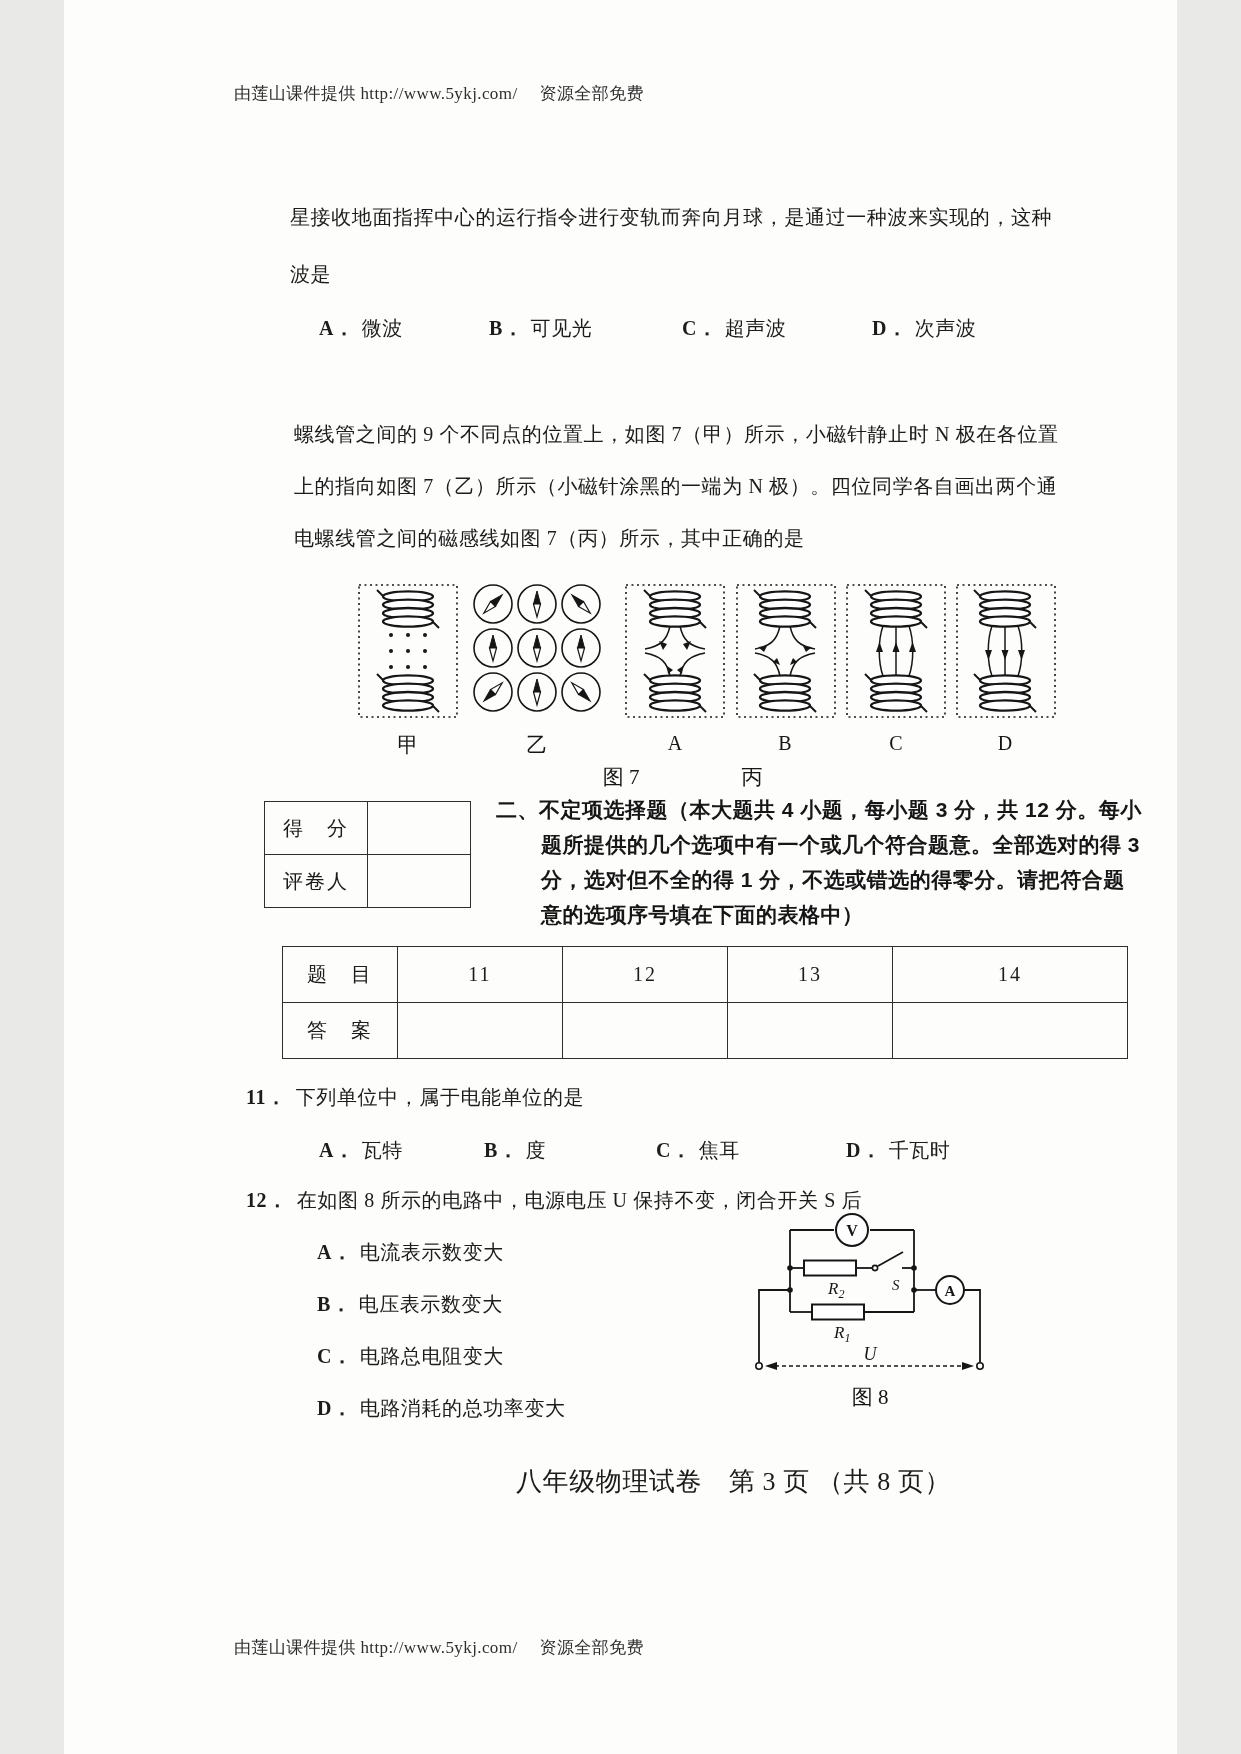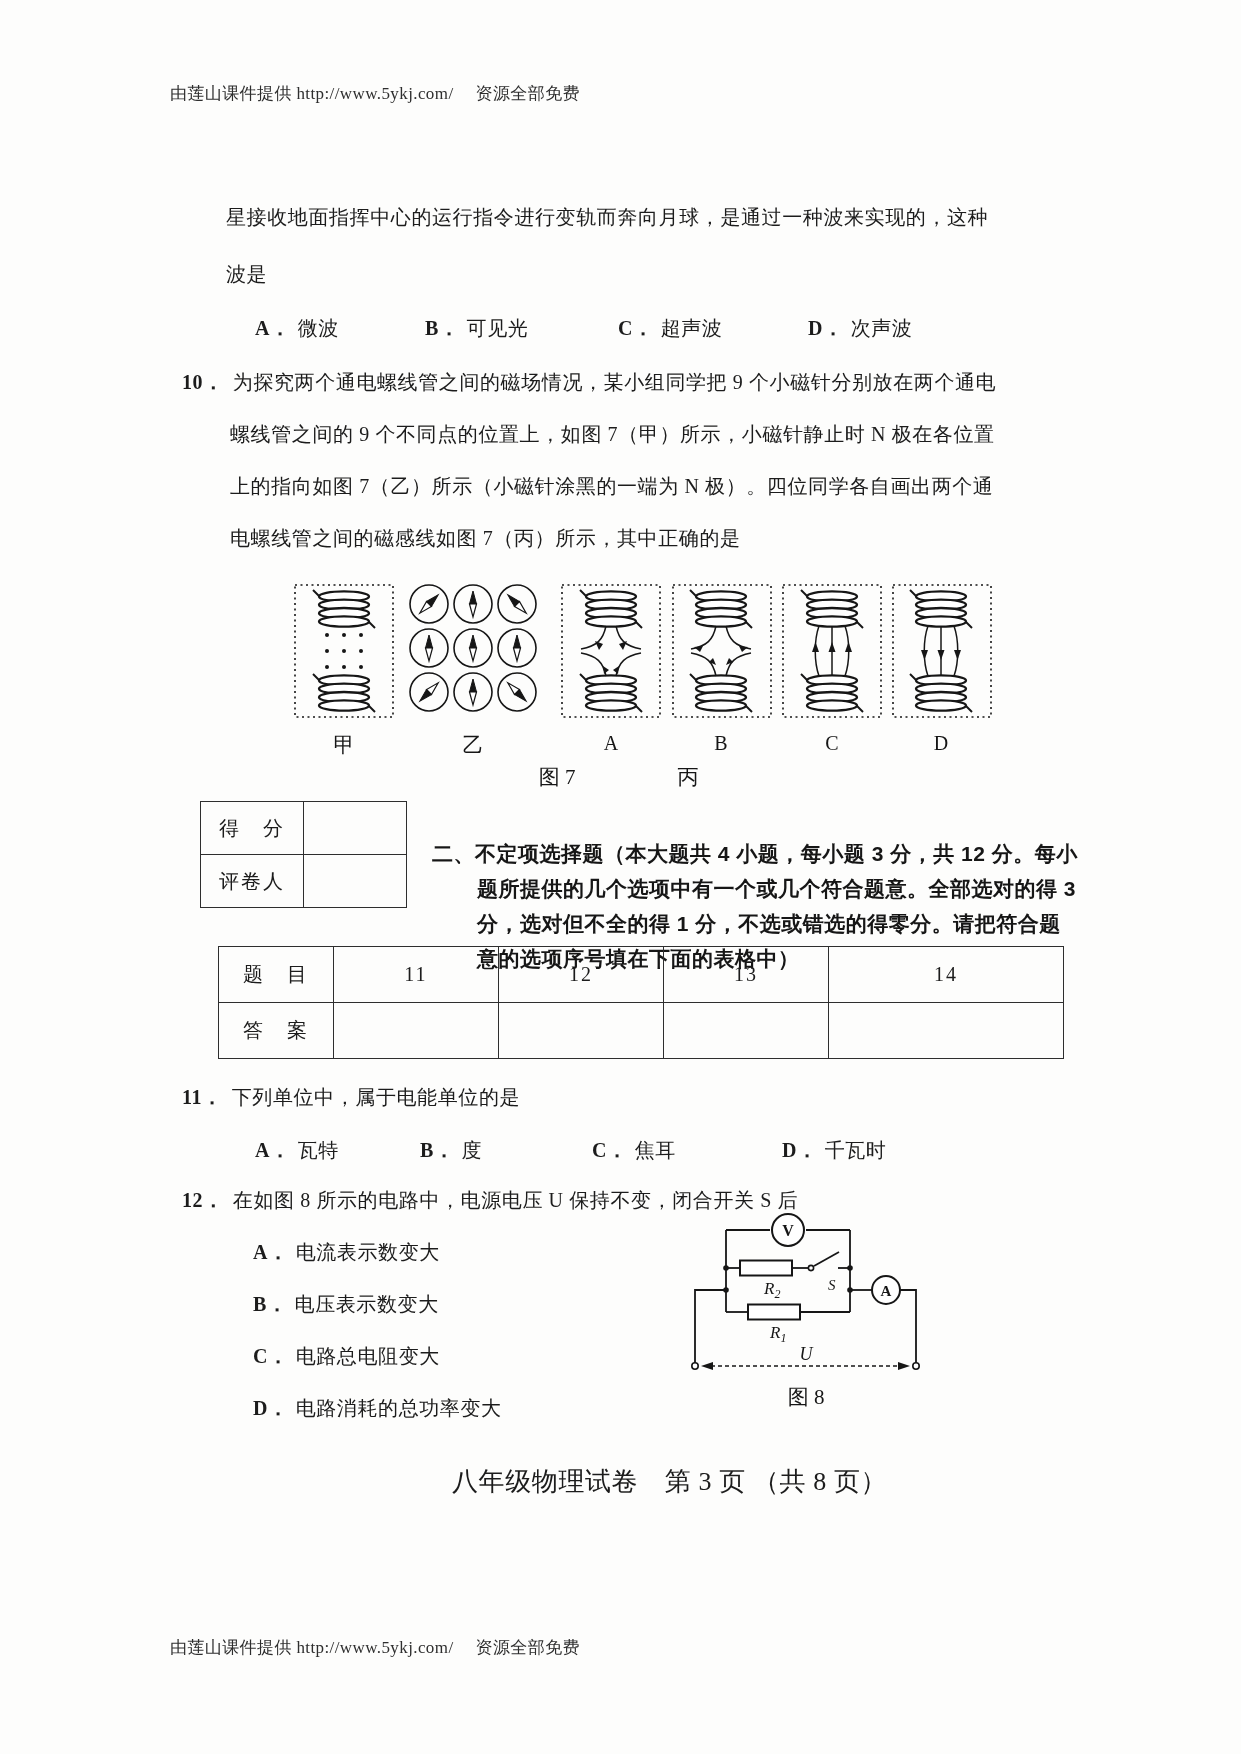--- a/index.html
+++ b/index.html
@@ -1,23 +1,23 @@
 <!DOCTYPE html>
 <html><head>
 <meta charset="utf-8">
 <style>
   html,body{margin:0;padding:0;background:#e9e9e7;}
-  .page{position:relative;width:1241px;height:1754px;background:#fdfdfc;margin:0 auto;
+  .page{position:relative;width:1113px;height:1754px;background:#fdfdfc;margin:0 auto;
         font-family:"Liberation Serif","DejaVu Serif",serif;color:#1c1c1c;overflow:hidden;}
   .t{position:absolute;font-size:20px;letter-spacing:.6px;white-space:nowrap;line-height:1.2;}
   .num{font-weight:bold;margin-right:9px;}
   .opt b{font-weight:bold;margin-right:7px;}
   .wm{position:absolute;font-size:17px;color:#2e2e2e;letter-spacing:.4px;white-space:nowrap;}
   .sec{position:absolute;font-family:"Liberation Sans","DejaVu Sans",sans-serif;
-       font-weight:bold;font-size:21px;letter-spacing:.5px;white-space:nowrap;color:#161616;margin-top:44px;}
+       font-weight:bold;font-size:21px;letter-spacing:.5px;white-space:nowrap;color:#161616;}
   table.box{position:absolute;border-collapse:collapse;border-radius:27px;}
   table.box td{border:1.7px solid #2e2e2e;text-align:center;font-size:20px;letter-spacing:2px;
        font-family:"Liberation Serif","DejaVu Serif",serif;color:#1c1c1c;}
   .score td.lab{width:100px;height:50px;}
   .score td.val{width:100px;}
   table.ans td{height:53px;font-size:20px;font-weight:normal;}
   table.ans td.lab{font-weight:normal;}
   svg text{font-family:"Liberation Serif","DejaVu Serif",serif;fill:#161616;}
   .dash{fill:none;stroke:#161616;stroke-width:1.6;stroke-dasharray:2 3.5;}
   .wire{fill:none;stroke:#161616;stroke-width:1.8;}
@@ -37,23 +37,20 @@
 
   <span class="t opt" style="left:255px;top:316px;">
     <b>A．</b><span>微波</span></span>
   <span class="t opt" style="left:425px;top:316px;">
     <b>B．</b><span>可见光</span></span>
   <span class="t opt" style="left:618px;top:316px;">
     <b>C．</b><span>超声波</span></span>
   <span class="t opt" style="left:808px;top:316px;">
     <b>D．</b><span>次声波</span></span>
 
-  <div class="t" style="left:182px;top:370px;">
-    <b class="num">10．</b><span>为探究两个通电螺线管之间的磁场情况，某小组同学把 9 个小磁针分别放在两个通电</span>
-  </div>
   <div class="t" style="left:230px;top:422px;">螺线管之间的 9 个不同点的位置上，如图 7（甲）所示，小磁针静止时 N 极在各位置</div>
   <div class="t" style="left:230px;top:474px;">上的指向如图 7（乙）所示（小磁针涂黑的一端为 N 极）。四位同学各自画出两个通</div>
   <div class="t" style="left:230px;top:526px;">电螺线管之间的磁感线如图 7（丙）所示，其中正确的是</div>
 
   <svg width="760" height="212" viewBox="0 0 760 212" style="position:absolute;left:255px;top:578px;">
     <defs>
       <g id="coil" class="coil">
         <path d="M-25,-13 l-6,-6"></path>
           <path d="M25,13 l6,6"></path>
         <ellipse cx="0" cy="-12.5" rx="25" ry="5.2"></ellipse>

